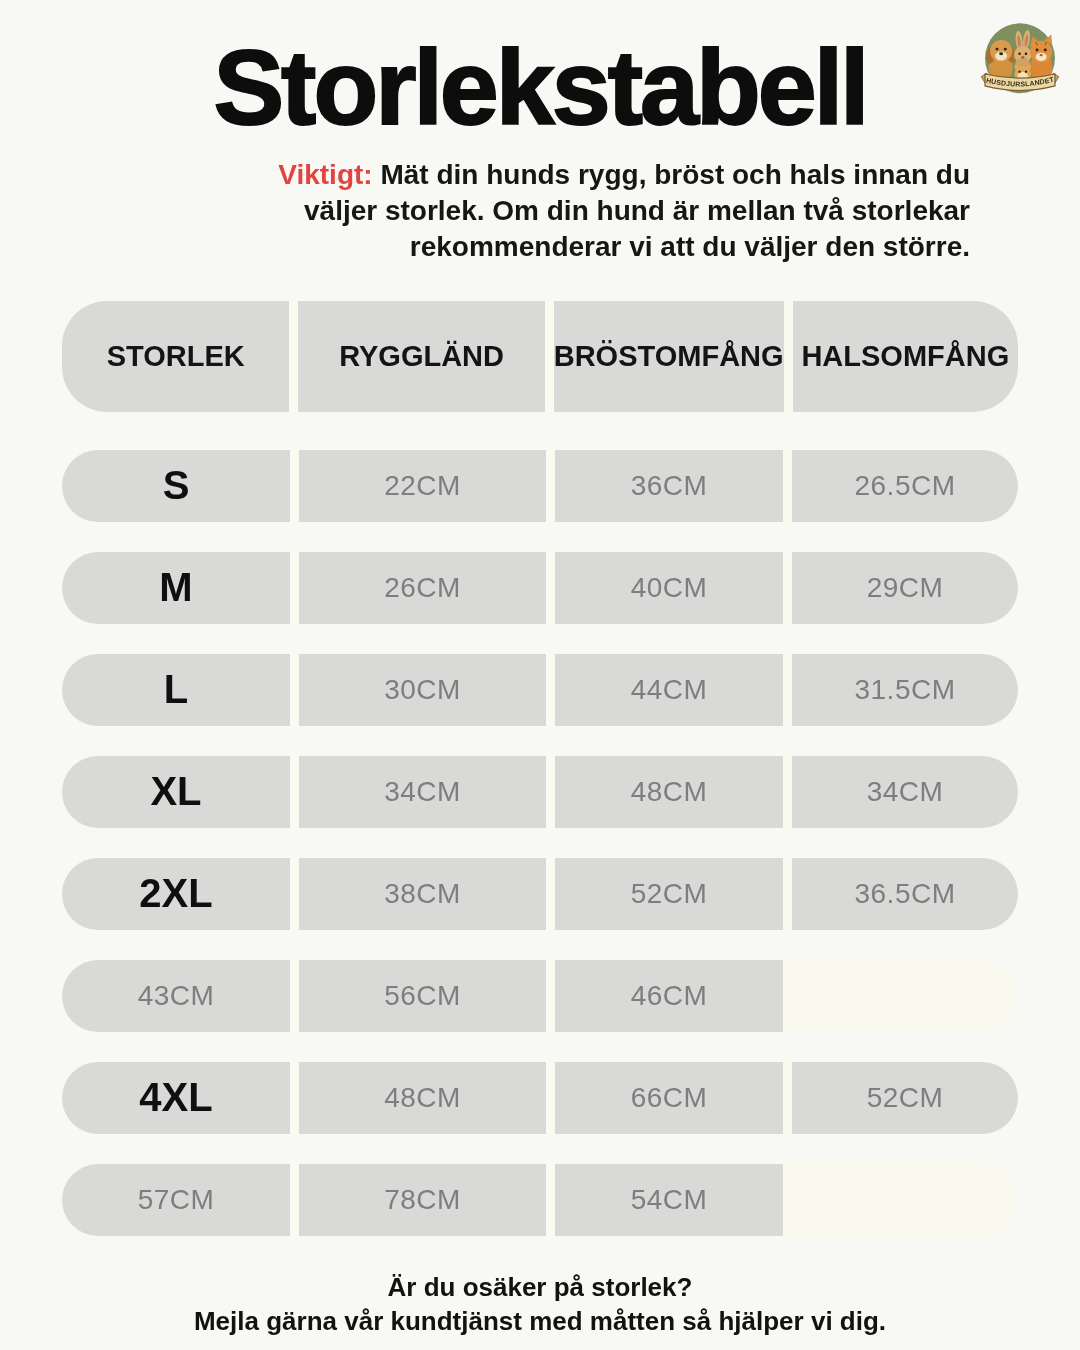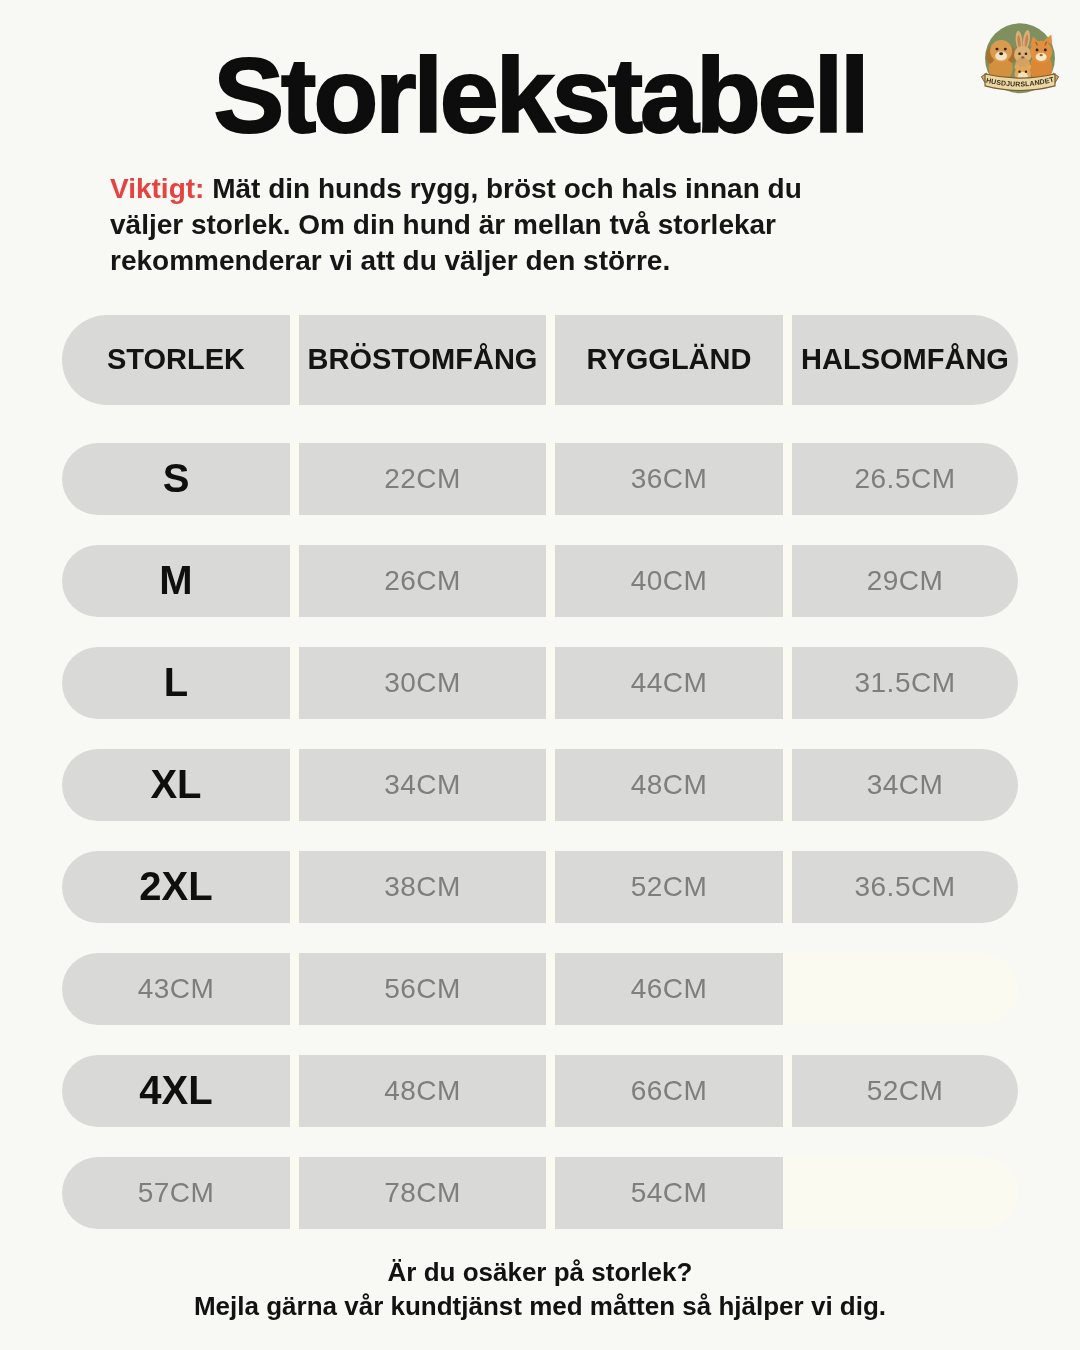--- a/index.html
+++ b/index.html
@@ -8,58 +8,58 @@
     height: 1350px;
     background: #f8f8f5;
     font-family: "Liberation Sans", "DejaVu Sans", sans-serif;
     color: #111;
   }
   .page { position: relative; width: 1080px; height: 1350px; overflow: hidden; }
 
   
   .header { padding-top: 20px; text-align: center; position: relative; }
   .title {
-    margin: 16px;
+    margin: 8px;
     font-size: 106px;
     line-height: 1.12;
     font-weight: 800;
     letter-spacing: -3px;
     color: #0d0d0d;
     -webkit-text-stroke: 2px #0d0d0d;
   }
   .logo {
     position: absolute;
     top: 14px;
     right: 14px;
     width: 92px;
     height: 96px;
   }
 
   
   .note {
     margin: 10px auto 0;
     width: 860px;
-    text-align: left;
+    text-align: right;
     font-size: 28px;
     line-height: 36px;
     font-weight: 700;
     color: #161616;
   }
   .note .red { color: #e54340; }
 
   
   .size-table { margin: 36px 62px 0; }
   .t-row {
     display: grid;
     grid-template-columns: 228fr 247fr 228fr 226fr;
     column-gap: 9px;
     background: #fbfaf1;
     overflow: hidden;
   }
-  .t-row.head { height: 90px; border-radius: 45px; }
+  .t-row.head { height: 111px; border-radius: 45px; }
   .t-row.data { height: 72px; border-radius: 36px; margin-top: 30px; }
   .t-row.data.first { margin-top: 38px; }
   .cell {
     background: #d9d9d8;
     display: flex;
     align-items: center;
     justify-content: center;
   }
   .h-label {
     font-weight: 800;
@@ -74,21 +74,21 @@
   }
   .v-label {
     font-weight: 400;
     font-size: 28px;
     letter-spacing: 0.5px;
     color: #7e7e7e;
   }
 
   
   .footer {
-    margin-top: 26px;
+    margin-top: 34px;
     text-align: center;
     font-weight: 700;
     font-size: 26px;
     line-height: 34px;
     color: #121212;
   }
 </style>
 </head>
 <body>
 
@@ -155,24 +155,24 @@
     <div>rekommenderar vi att du väljer den större.</div>
   </div>
 
   <div class="size-table">
 
     <div class="t-row head">
       <div class="cell">
           <span class="h-label">STORLEK</span>
         </div>
       <div class="cell">
+          <span class="h-label">RYGGLÄND</span>
+        </div>
+      <div class="cell">
           <span class="h-label">BRÖSTOMFÅNG</span>
-        </div>
-      <div class="cell">
-          <span class="h-label">RYGGLÄND</span>
         </div>
       <div class="cell">
           <span class="h-label">HALSOMFÅNG</span>
         </div>
     </div>
 
     <div class="t-row data first">
       <div class="cell">
           <span class="s-label">S</span>
         </div>

